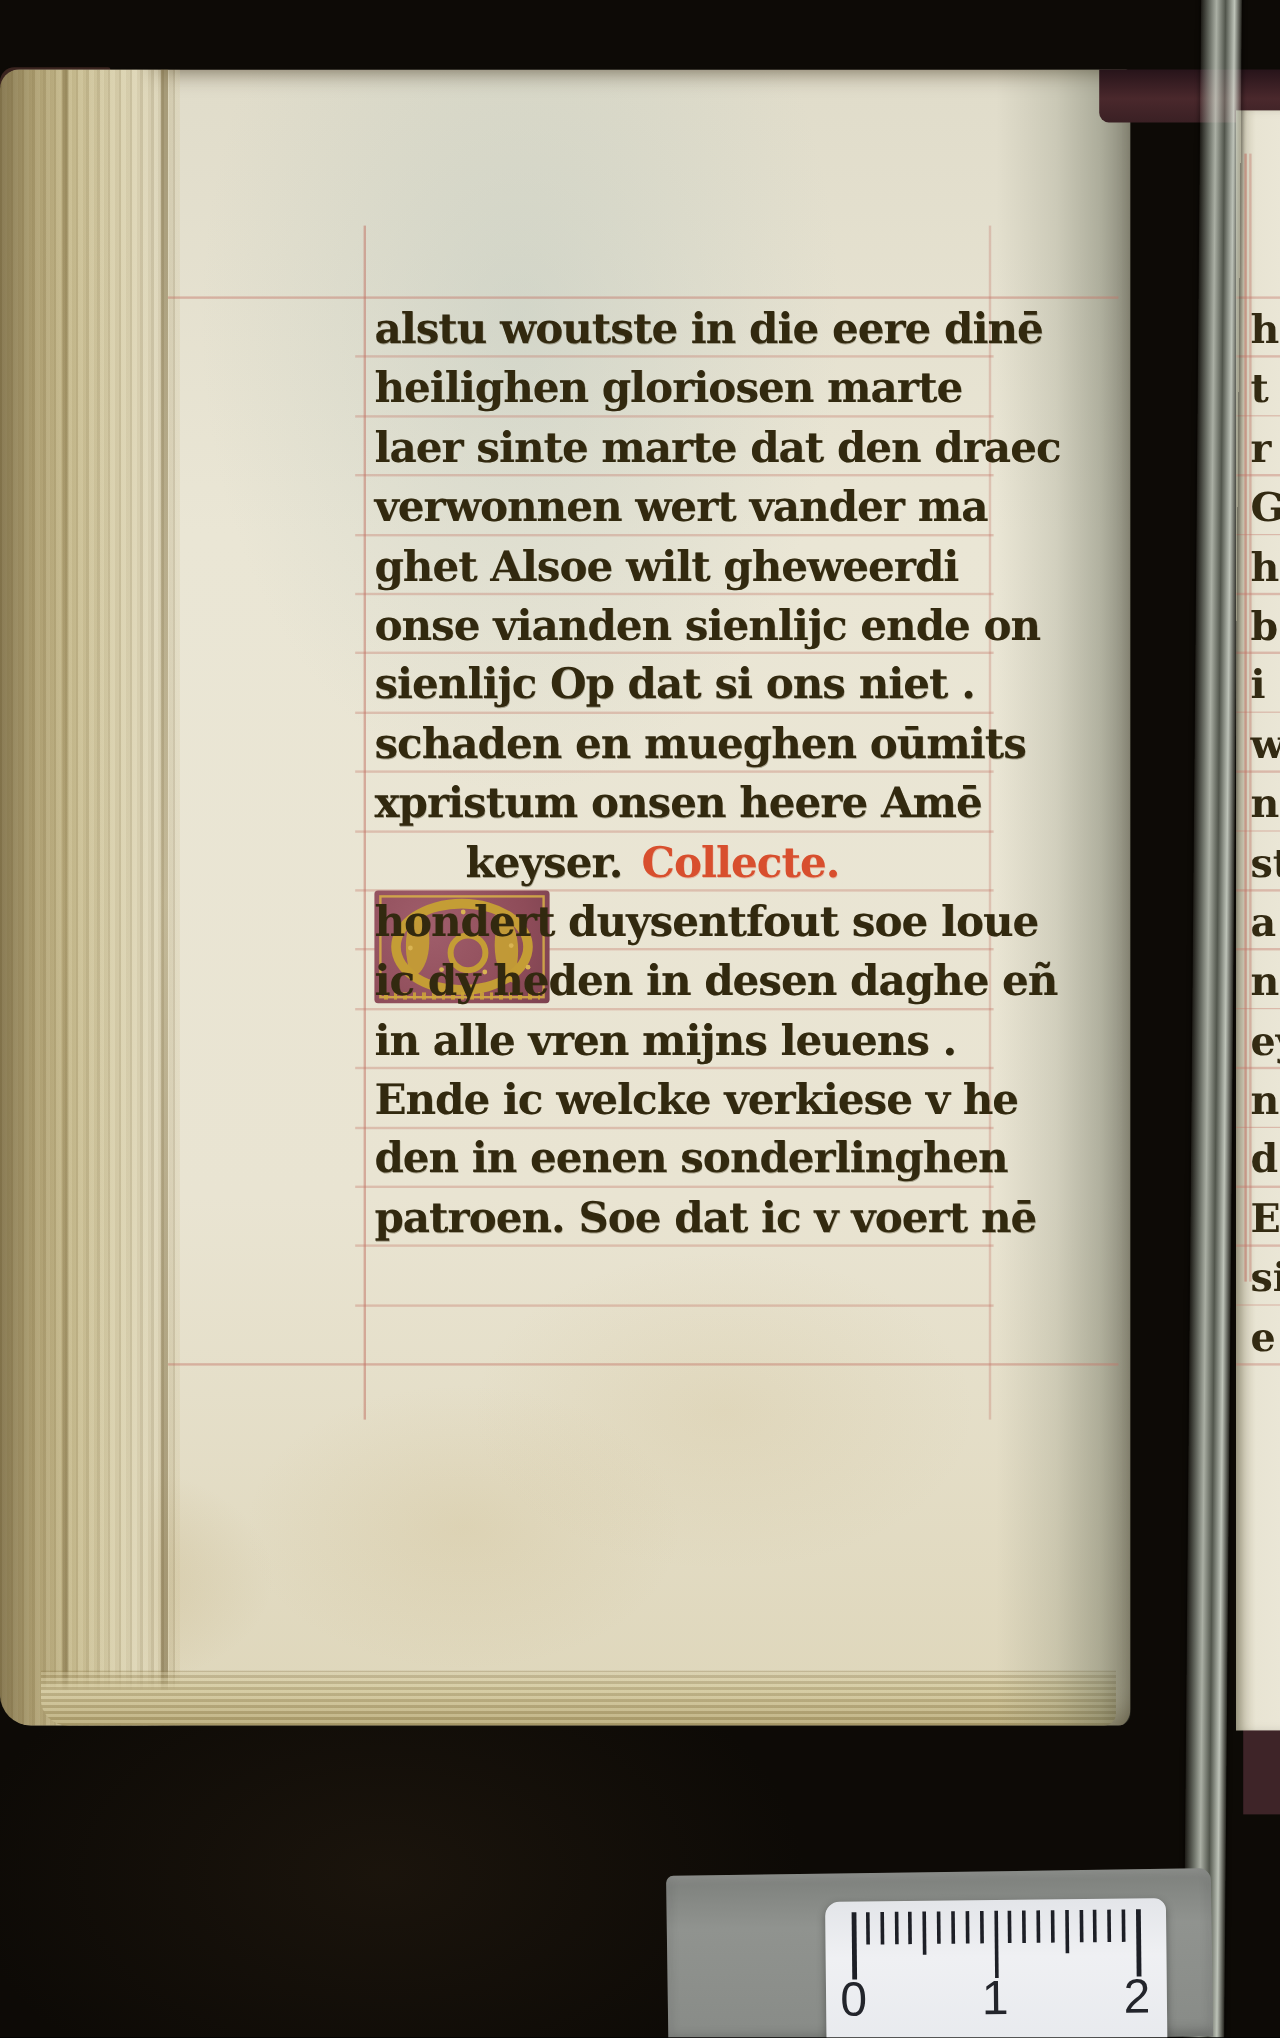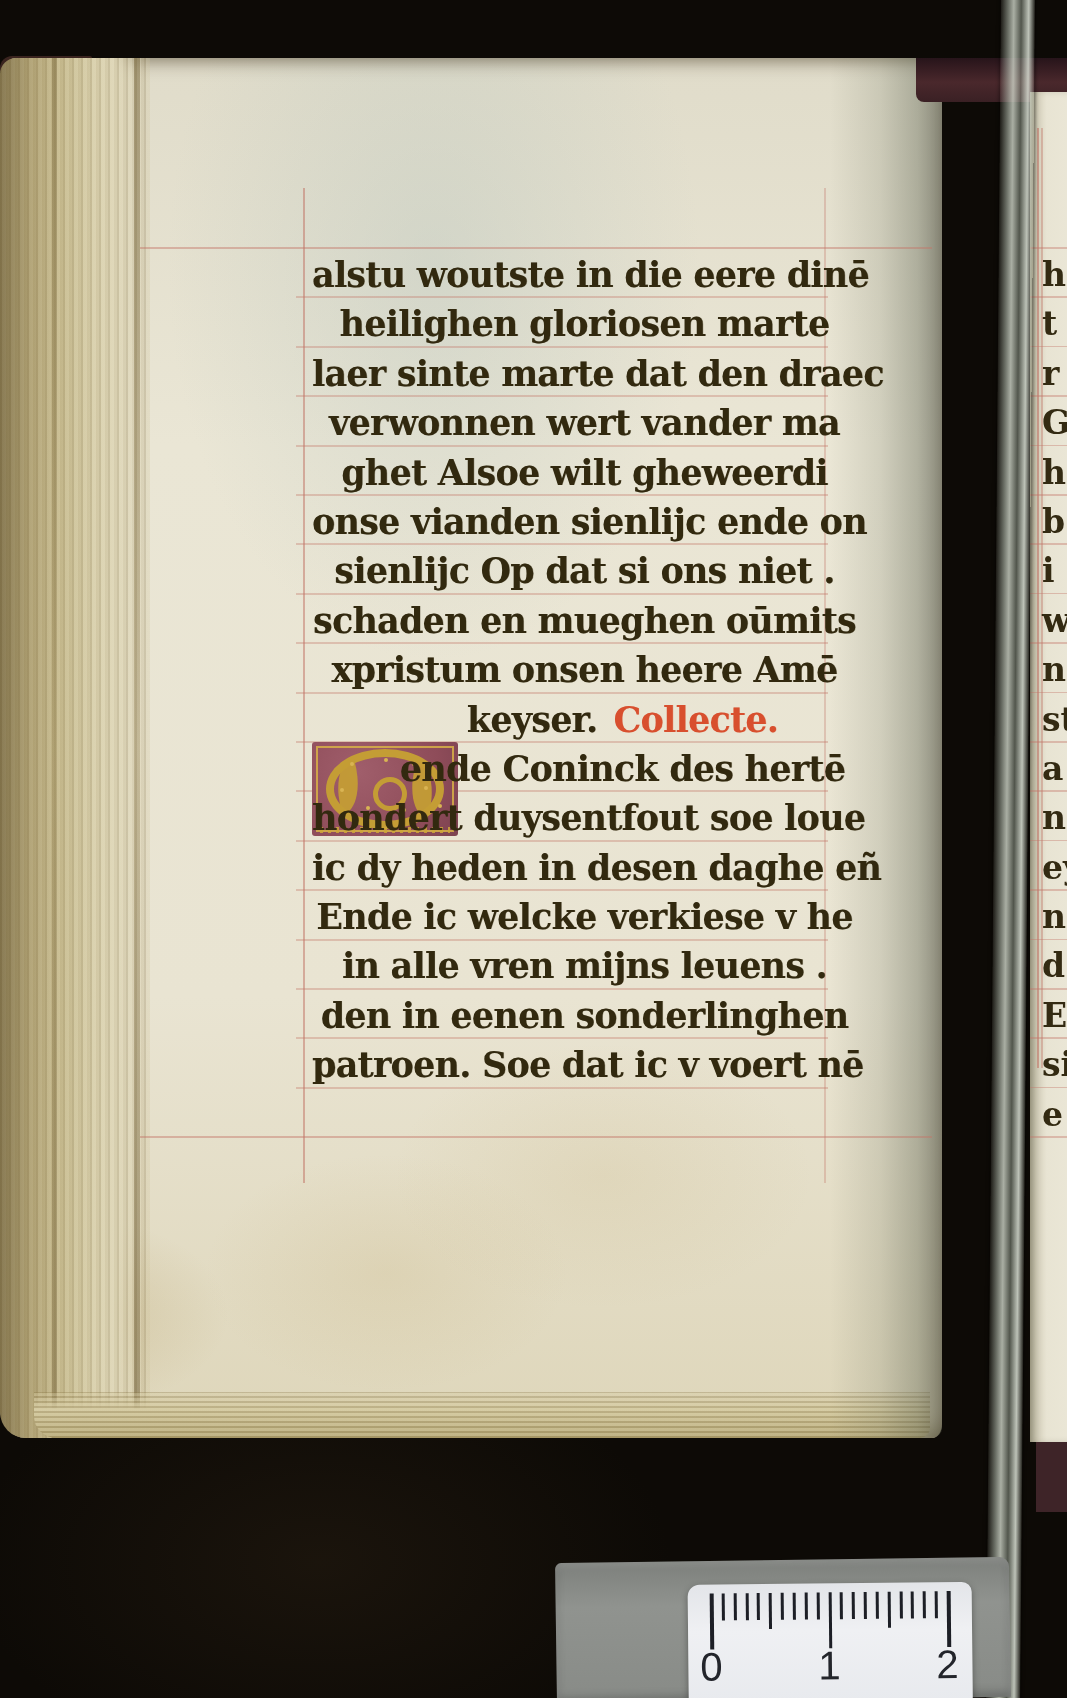--- a/index.html
+++ b/index.html
@@ -51,21 +51,20 @@
   .rule-v.left{left:303px;top:130px;height:995px;}
   .rule-v.right{left:824px;top:130px;height:995px;opacity:.6;}
   .rule-h{position:absolute;height:2px;left:296px;width:532px;background:rgba(196,118,104,0.35);}
   .rule-h.wide{left:140px;width:792px;background:rgba(196,118,104,0.45);}
   
   .text-block{position:absolute;left:312px;top:192px;width:545px;}
   .ms-line{
     height:49.4px;line-height:49px;font-size:35px;font-weight:700;
     letter-spacing:-0.8px;white-space:nowrap;color:#32290f;
     text-shadow:0.4px 0.4px 0 rgba(50,41,15,0.35);
-    text-align:center;
   }
   .ms-line.indent{padding-left:76px;}
   .rubric{color:#d84f2e;margin-left:16px;text-shadow:0.4px 0.4px 0 rgba(216,79,46,0.3);}
   
   .initial-box{
     position:absolute;left:312px;top:684px;width:146px;height:94px;
     background:radial-gradient(circle at 32% 32%, #a05e6b, #8e4c59 68%, #7c4250);
     border-radius:3px;
   }
   .initial-frame{position:absolute;inset:4px;border:2px solid rgba(216,178,70,0.85);}
@@ -179,25 +178,24 @@
       <div class="ms-line">laer sinte marte dat den draec</div>
       <div class="ms-line">verwonnen wert vander ma</div>
       <div class="ms-line">ghet Alsoe wilt gheweerdi</div>
       <div class="ms-line">onse vianden sienlijc ende on</div>
       <div class="ms-line">sienlijc Op dat si ons niet .</div>
       <div class="ms-line">schaden en mueghen oūmits</div>
       <div class="ms-line">xpristum onsen heere Amē</div>
       <div class="ms-line indent">
         <span>keyser.</span><span class="rubric">Collecte.</span>
       </div>
-      <div class="ms-line indent">ende Coninck des hertē</div>
       <div class="ms-line">hondert duysentfout soe loue</div>
       <div class="ms-line">ic dy heden in desen daghe eñ</div>
+      <div class="ms-line">in alle vren mijns leuens .</div>
       <div class="ms-line">Ende ic welcke verkiese v he</div>
-      <div class="ms-line">in alle vren mijns leuens .</div>
       <div class="ms-line">den in eenen sonderlinghen</div>
       <div class="ms-line">patroen. Soe dat ic v voert nē</div>
     </div>
   </div>
 
   <div class="cover-top"></div>
   <div class="cover-bottom-right"></div>
 
   <div class="facing-strip">
     <div class="f-rule-v v1"></div>

